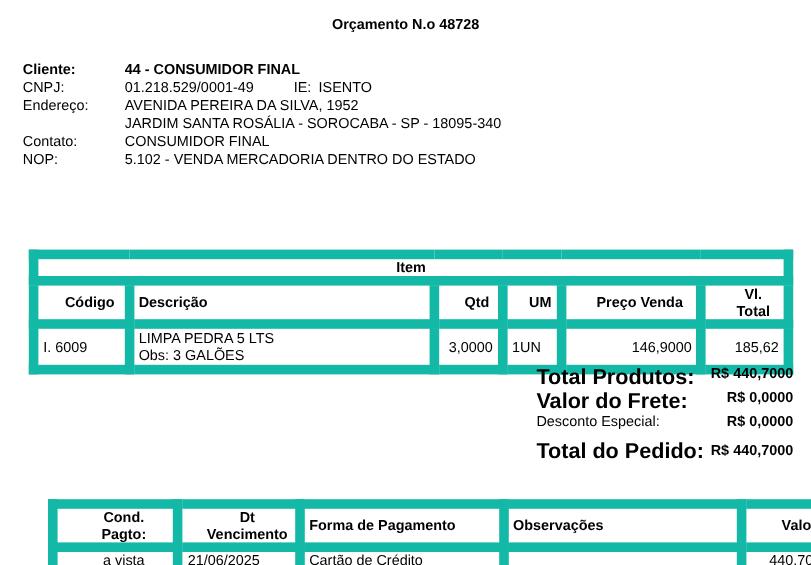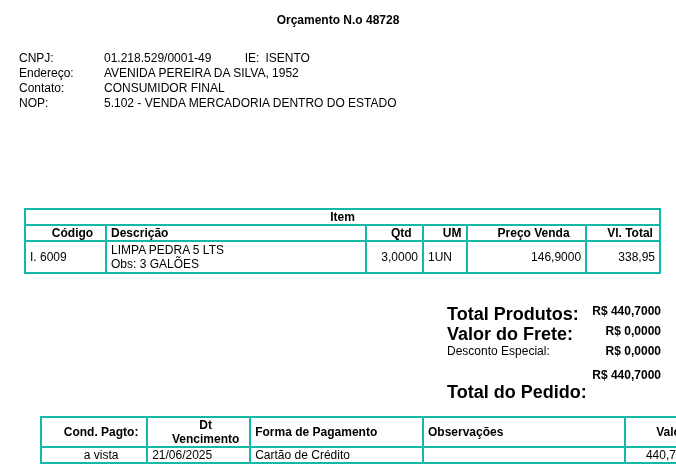--- a/index.html
+++ b/index.html
@@ -9,21 +9,21 @@
            font-weight: bold; font-size: 12px; }
   .client { position: absolute; top: 51px; left: 19px; }
   .client .row { height: 15px; line-height: 15px; white-space: nowrap; }
   .client .lbl { display: inline-block; width: 85px; }
   .client .val { display: inline-block; }
   .client .bold { font-weight: bold; }
   .ie { display: inline-block; margin-left: 30px; text-align: center; }
   .ie .ie-val { margin-left: 6px; }
 
   table { border-collapse: collapse; position: absolute; font-size: 12px; }
-  td, th { border: 2px solid #14b8a6; padding: 0 4px; }
+  td, th { border: 8px solid #14b8a6; padding: 0 4px; }
   .items { top: 208px; left: 24px; width: 637px; }
   .items th { font-weight: bold; height: 14px; line-height: 14px; }
   .items .cap { text-align: center; height: 14px; }
   .items td { height: 30px; line-height: 14px; vertical-align: middle; }
   .r { text-align: right; }
   .c { text-align: center; padding-left: 18px; }
   .l { text-align: left; }
 
   .totals { position: absolute; left: 447px; width: 214px; }
   .totals .t-row { position: absolute; left: 0; width: 214px; white-space: nowrap; }
@@ -34,26 +34,32 @@
 
   .pay { top: 416px; left: 40px; width: 664px; }
   .pay th, .pay td { height: 14px; line-height: 14px; }
 </style>
 </head>
 <body>
 
 <div class="title">Orçamento N.o 48728</div>
 
 <div class="client">
+  <div class="row bold">
+    <span class="lbl">Cliente:</span><span class="val">44 - CONSUMIDOR FINAL</span>
+  </div>
   <div class="row">
     <span class="lbl">CNPJ:</span><span class="val">01.218.529/0001-49</span>
     <span class="ie"><span>IE:</span><span class="ie-val">ISENTO</span></span>
   </div>
   <div class="row">
     <span class="lbl">Endereço:</span><span class="val">AVENIDA PEREIRA DA SILVA, 1952</span>
+  </div>
+  <div class="row">
+    <span class="lbl"></span><span class="val">JARDIM SANTA ROSÁLIA - SOROCABA - SP - 18095-340</span>
   </div>
   <div class="row">
     <span class="lbl">Contato:</span><span class="val">CONSUMIDOR FINAL</span>
   </div>
   <div class="row">
     <span class="lbl">NOP:</span><span class="val">5.102 - VENDA MERCADORIA DENTRO DO ESTADO</span>
   </div>
 </div>
 
 <table class="items">
@@ -79,40 +85,40 @@
   </tr>
   <tr>
     <td class="l">I. 6009</td>
     <td class="l">
       <div>LIMPA PEDRA 5 LTS</div>
       <div>Obs: 3 GALÕES</div>
     </td>
     <td class="r">3,0000</td>
     <td class="l">1UN</td>
     <td class="r">146,9000</td>
-    <td class="r">338,95</td>
+    <td class="r">185,62</td>
   </tr>
 </tbody>
   </table>
 
 <div class="totals">
   <div class="t-row" style="top:304px">
     <span class="t-lbl b13">Total Produtos:</span>
     <span class="t-val">R$ 440,7000</span>
   </div>
   <div class="t-row" style="top:324px">
     <span class="t-lbl b13">Valor do Frete:</span>
     <span class="t-val">R$ 0,0000</span>
   </div>
   <div class="t-row" style="top:344px">
     <span class="t-lbl">Desconto Especial:</span>
     <span class="t-val">R$ 0,0000</span>
   </div>
   <div class="t-row" style="top:366px">
-    <span class="t-lbl big" style="left:0;top:16px">Total do Pedido:</span>
+    <span class="t-lbl big" style="left:0;top:0">Total do Pedido:</span>
     <span class="t-val" style="top:2px">R$ 440,7000</span>
   </div>
 </div>
 
 <table class="pay">
   <colgroup>
     <col style="width:102px">
       <col style="width:99px">
       <col style="width:166px">
       <col style="width:194px">

